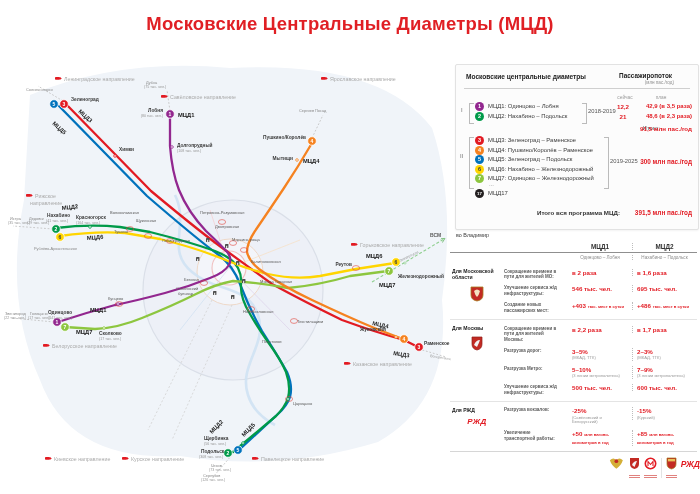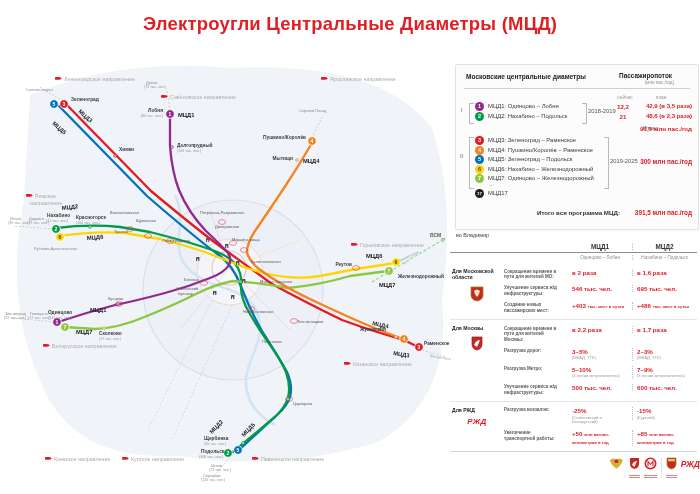--- a/index.html
+++ b/index.html
@@ -74,21 +74,21 @@
   .logos .sep{width:1px;height:20px;background:#e3e3e3;margin-top:2px;}
   .lg-bars{height:5px;margin-top:1px;}
   .lg-bars div{height:1px;background:#e0827f;margin-top:1px;}
   .rzdfoot{color:#e21a22;font-weight:bold;font-style:italic;font-size:8.5px;margin-top:3px;}
 </style>
 </head>
 <body>
 
 <div class="page">
 
-  <div class="title">Электроугли Центральные Диаметры (МЦД)</div>
+  <div class="title">Московские Центральные Диаметры (МЦД)</div>
 
   <svg class="map" width="460" height="454" viewBox="0 40 460 454">
     <defs>
       <g id="loco">
         <rect x="0" y="1" width="5" height="2.8" rx="0.7" fill="#e21a22"></rect>
         <path d="M5,1 l1.8,1.4 -1.8,1.4 z" fill="#e21a22"></path>
       </g>
       <g id="vokzal">
         <rect x="0" y="0" width="3.4" height="4" rx="0.4" fill="#4d4d4d"></rect>
         <rect x="1.2" y="1.8" width="1" height="2.2" fill="#fff"></rect>

